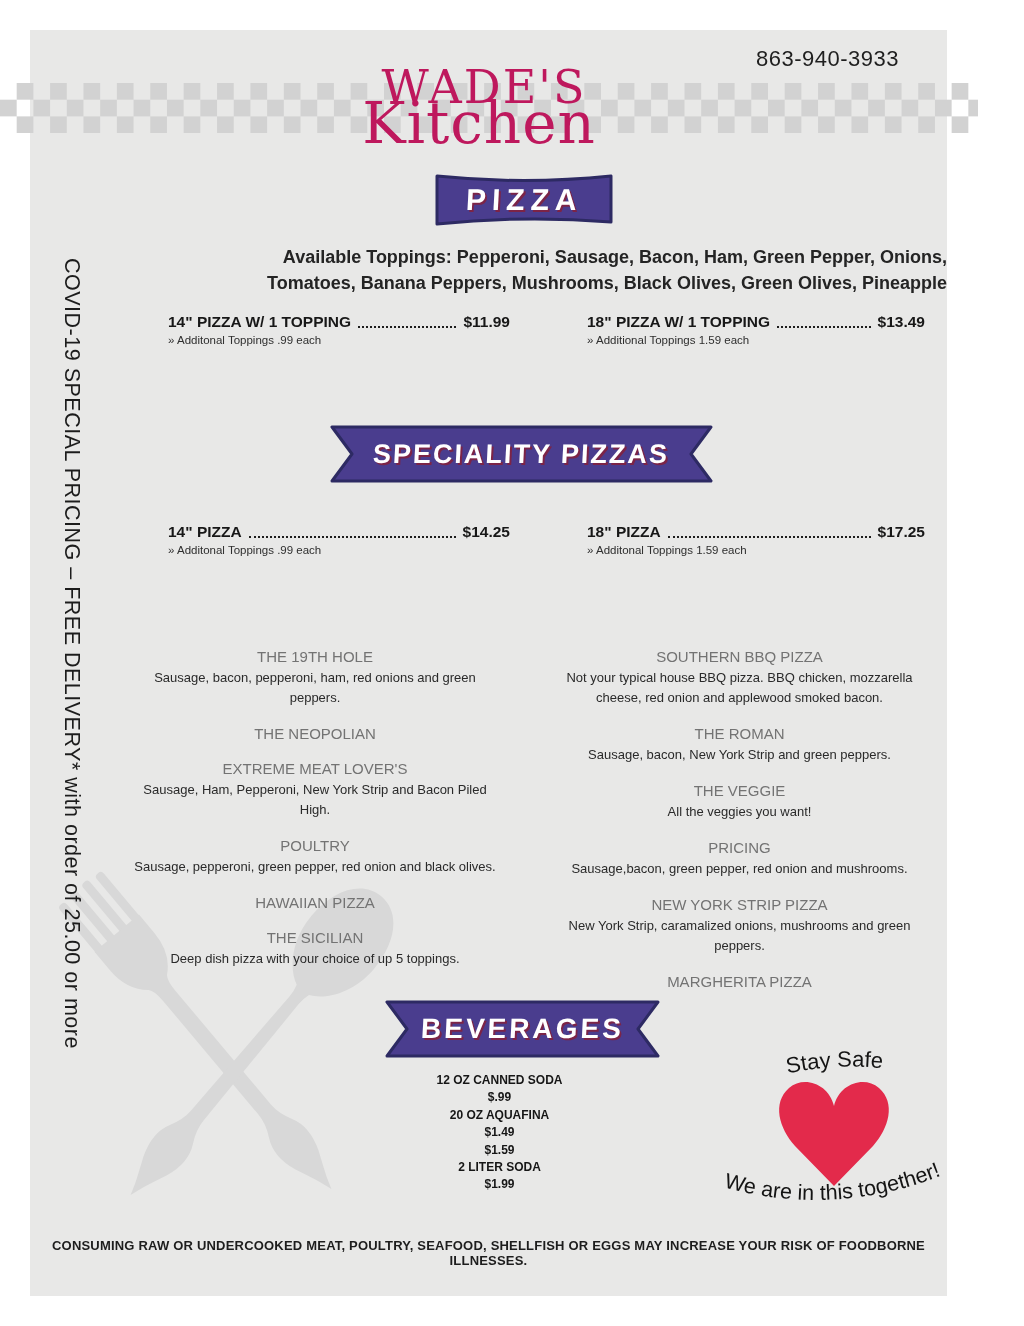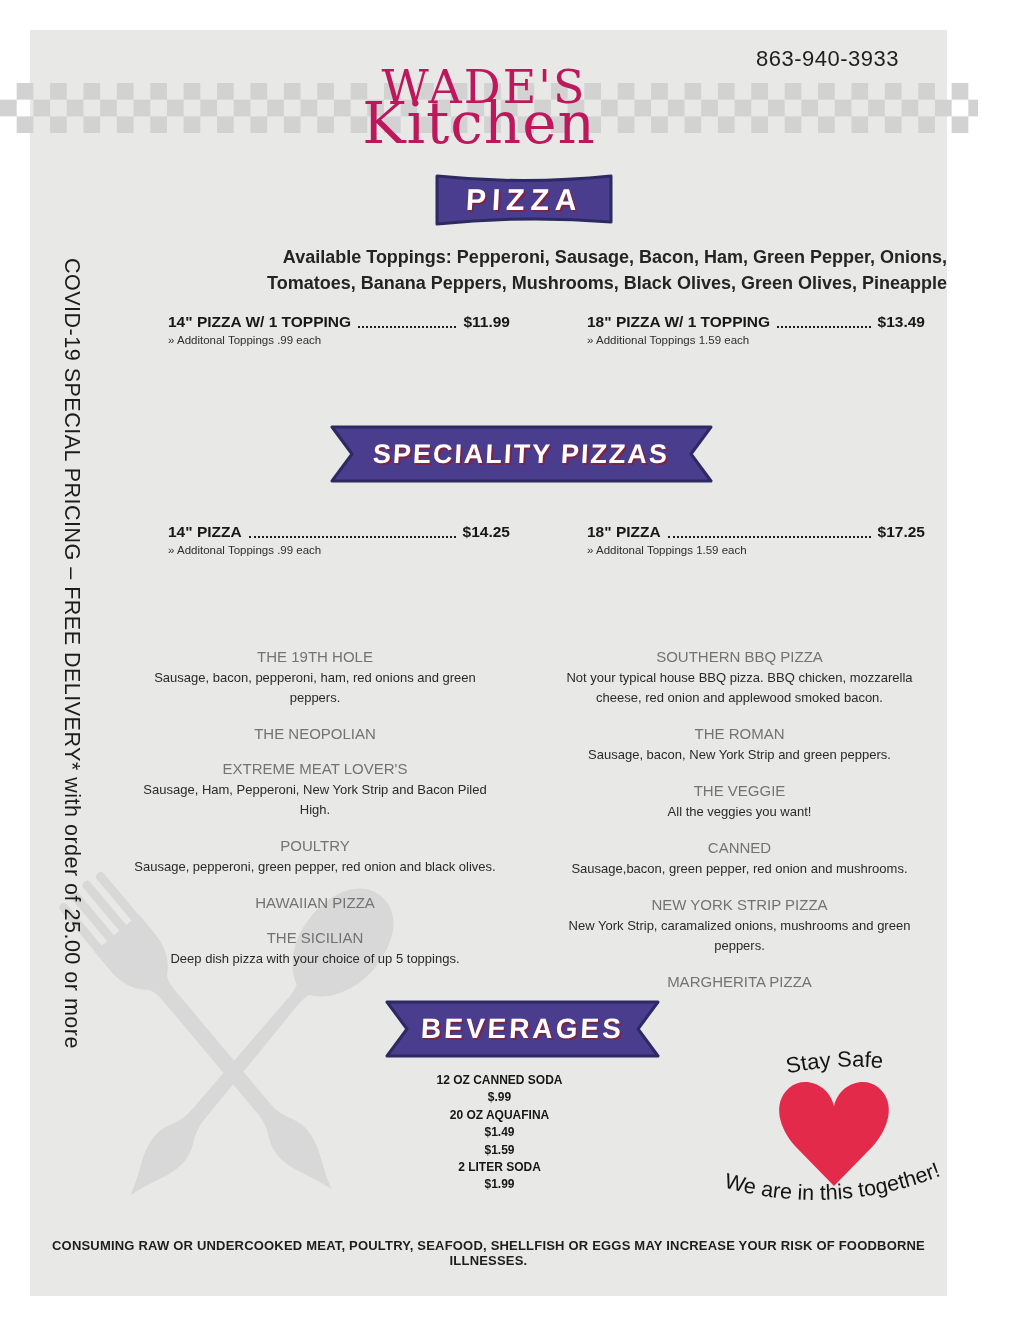--- a/index.html
+++ b/index.html
@@ -198,21 +198,21 @@
     </div>
     <div class="spec-item">
       <div class="s-name">THE ROMAN</div>
       <div class="s-desc">Sausage, bacon, New York Strip and green peppers.</div>
     </div>
     <div class="spec-item">
       <div class="s-name">THE VEGGIE</div>
       <div class="s-desc">All the veggies you want!</div>
     </div>
     <div class="spec-item">
-      <div class="s-name">CANNED</div>
+      <div class="s-name">PRICING</div>
       <div class="s-desc">Sausage,bacon, green pepper, red onion and mushrooms.</div>
     </div>
     <div class="spec-item">
       <div class="s-name">NEW YORK STRIP PIZZA</div>
       <div class="s-desc">New York Strip, caramalized onions, mushrooms and green peppers.</div>
     </div>
     <div class="spec-item">
       <div class="s-name">MARGHERITA PIZZA</div>
     </div>
   </div>

